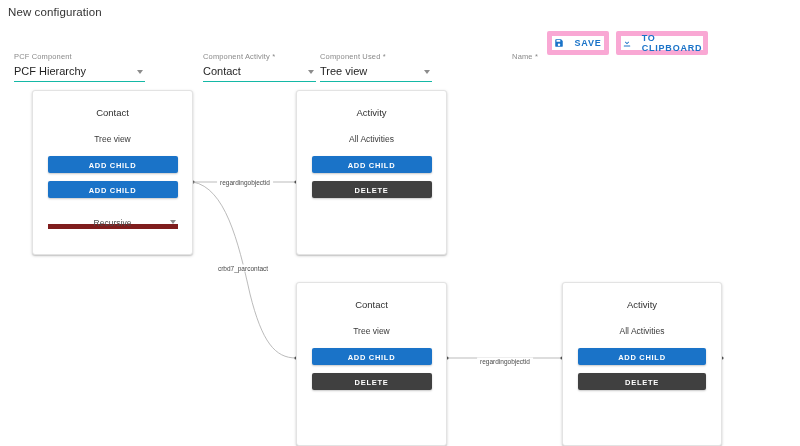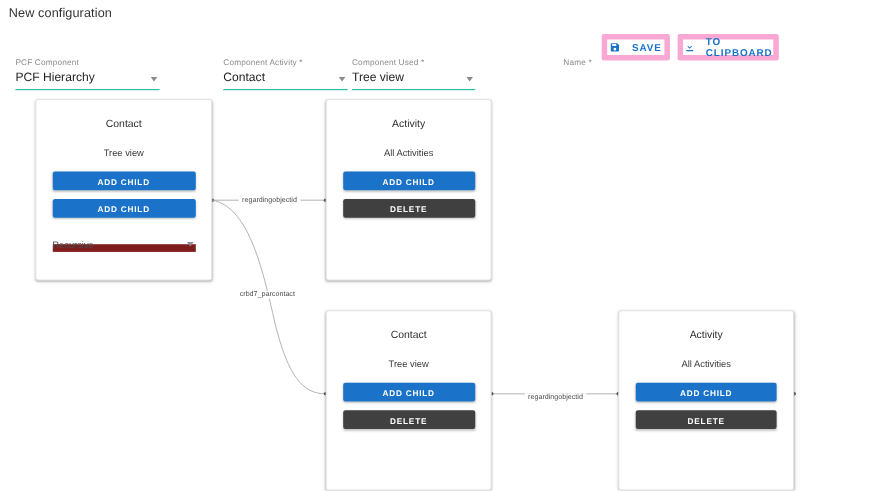--- a/index.html
+++ b/index.html
@@ -86,21 +86,21 @@
     font-size: 7.5px; font-weight: bold; letter-spacing: .7px;
     border-radius: 2px; cursor: pointer;
     box-shadow: 0 1px 2px rgba(0,0,0,.22);
     border: 0;
   }
   .n-btn.blue { background: #1a73c8; }
   .n-btn.red  { background: #404040; }
 
   .n-select {
     position: relative; margin: 14px auto 0 auto;
-    border-bottom: 7px solid #7f1d1d; height: 17px;
+    border-bottom: 5px solid #7f1d1d; height: 17px; text-align: center;
   }
   .n-select .sv { font-size: 8.5px; color: #4a4a4a; line-height: 16px; }
 
   
   #node-c1 { left: 32px;  top: 20px;  width: 161px; height: 165px; }
   #node-a1 { left: 296px; top: 20px;  width: 151px; height: 165px; }
   #node-c2 { left: 296px; top: 212px; width: 151px; height: 164px; }
   #node-a2 { left: 562px; top: 212px; width: 160px; height: 164px; }
 
   #node-c1 .n-btn, #node-c1 .n-select { width: 130px; }

